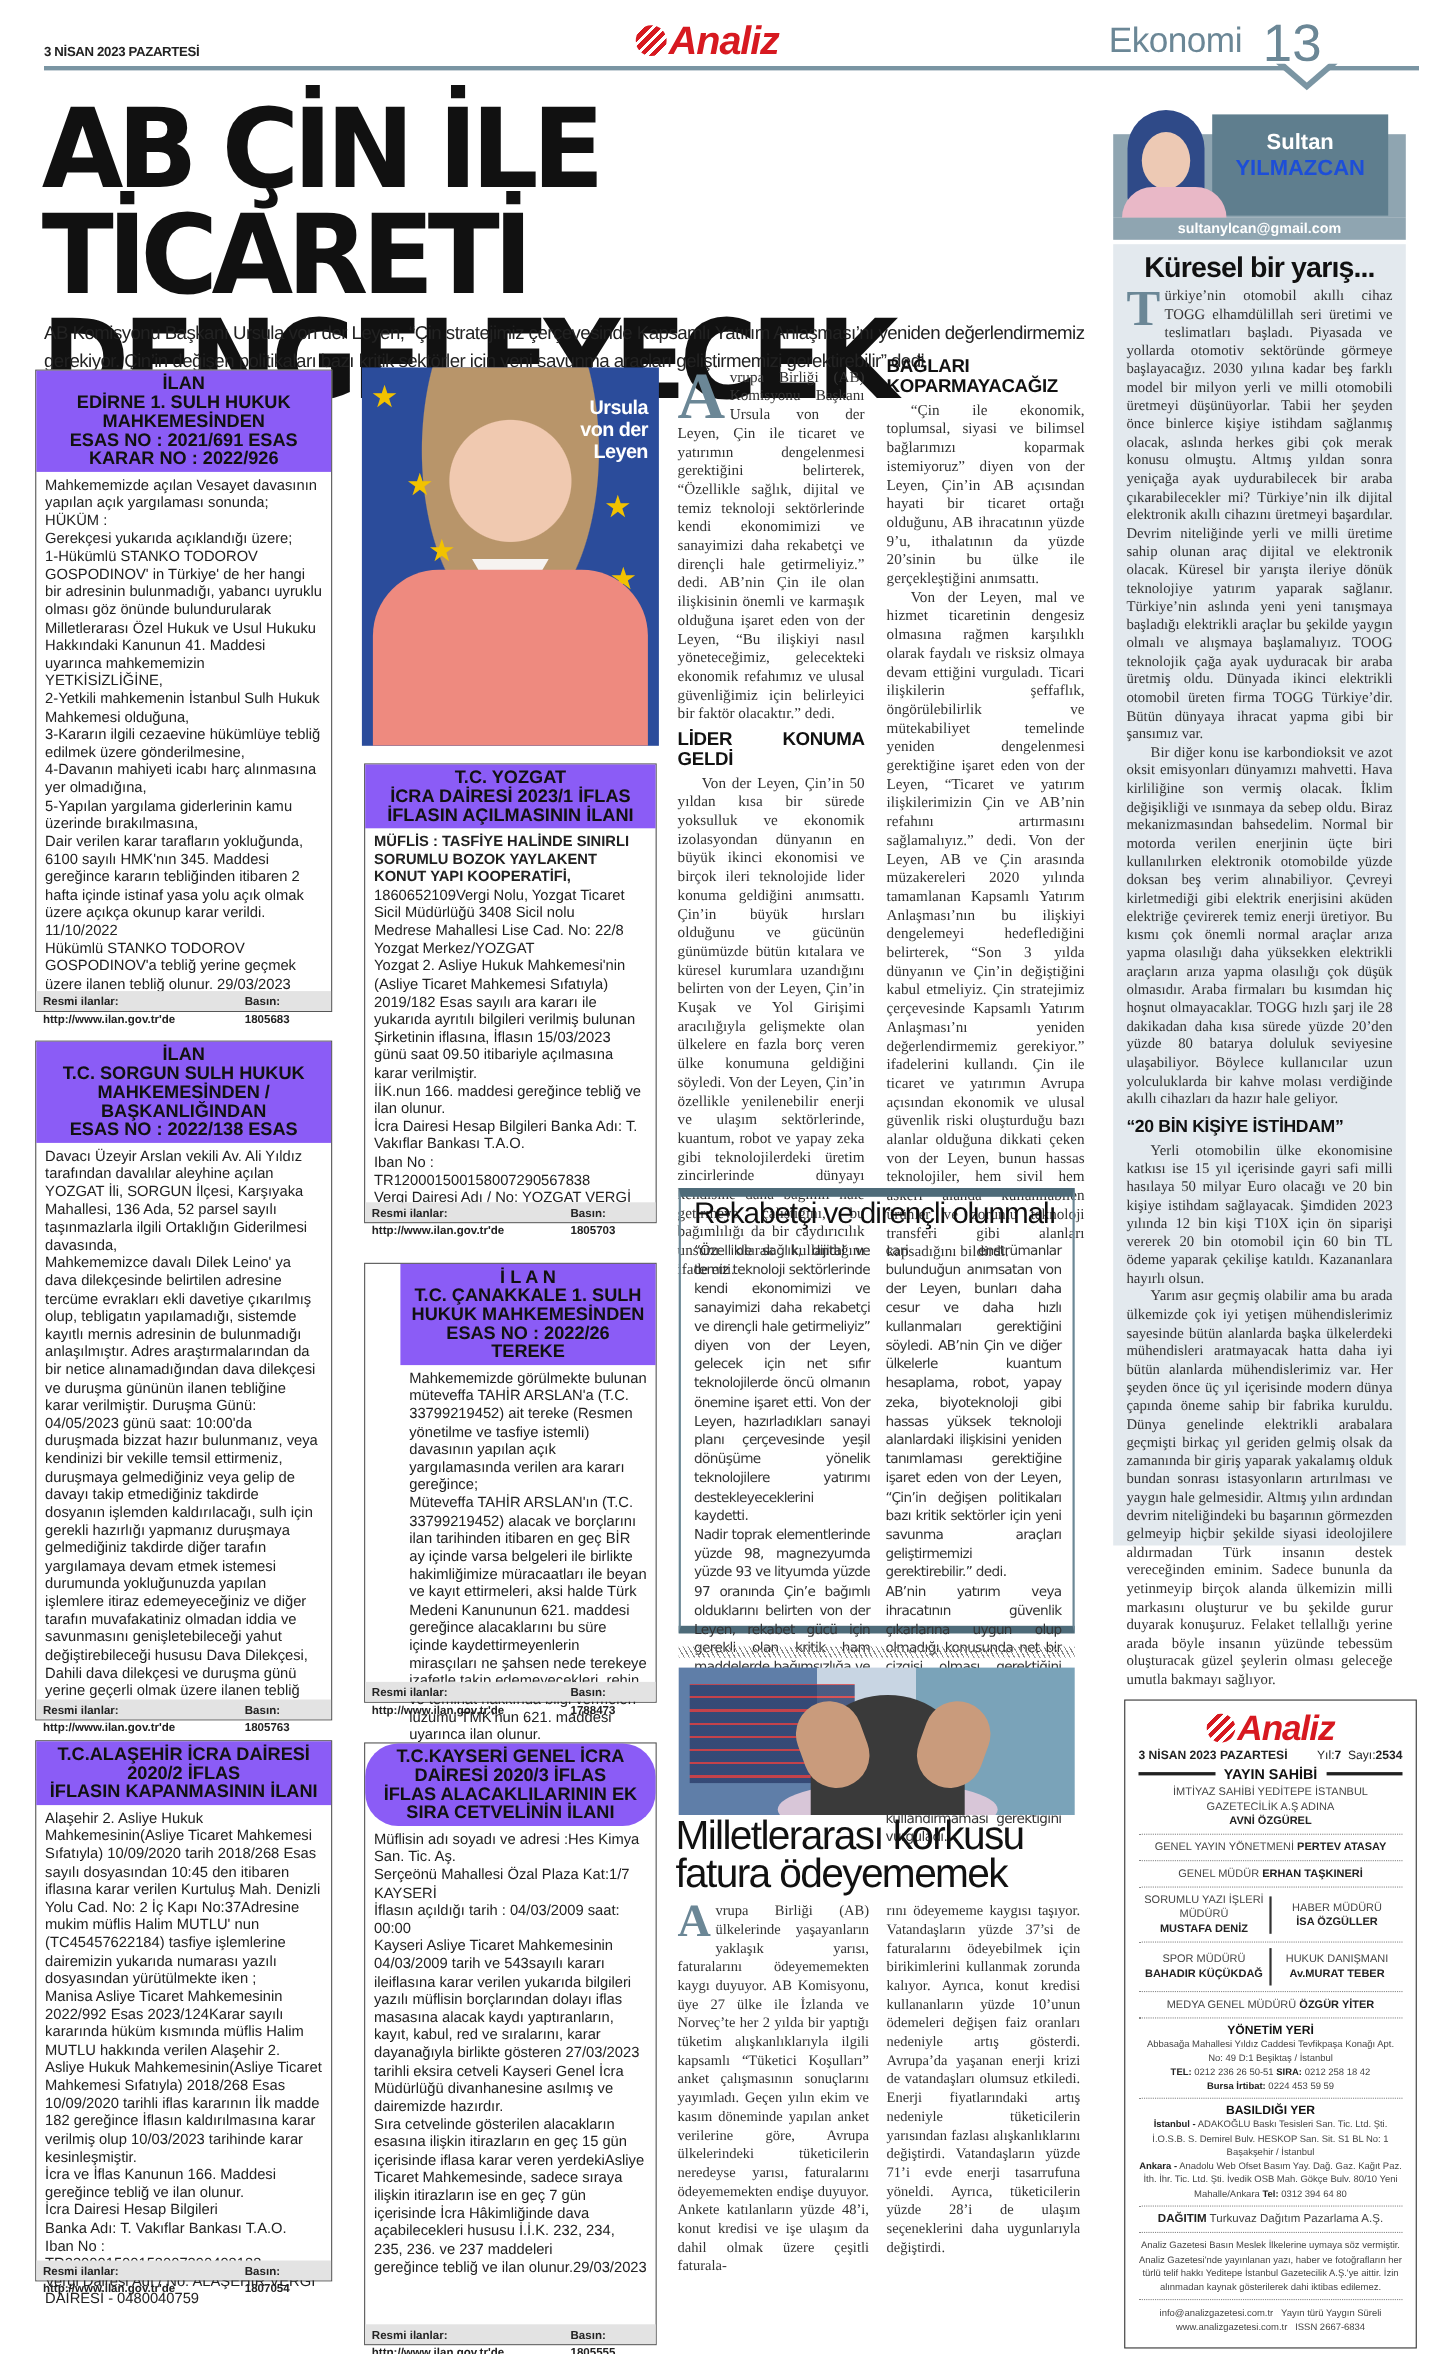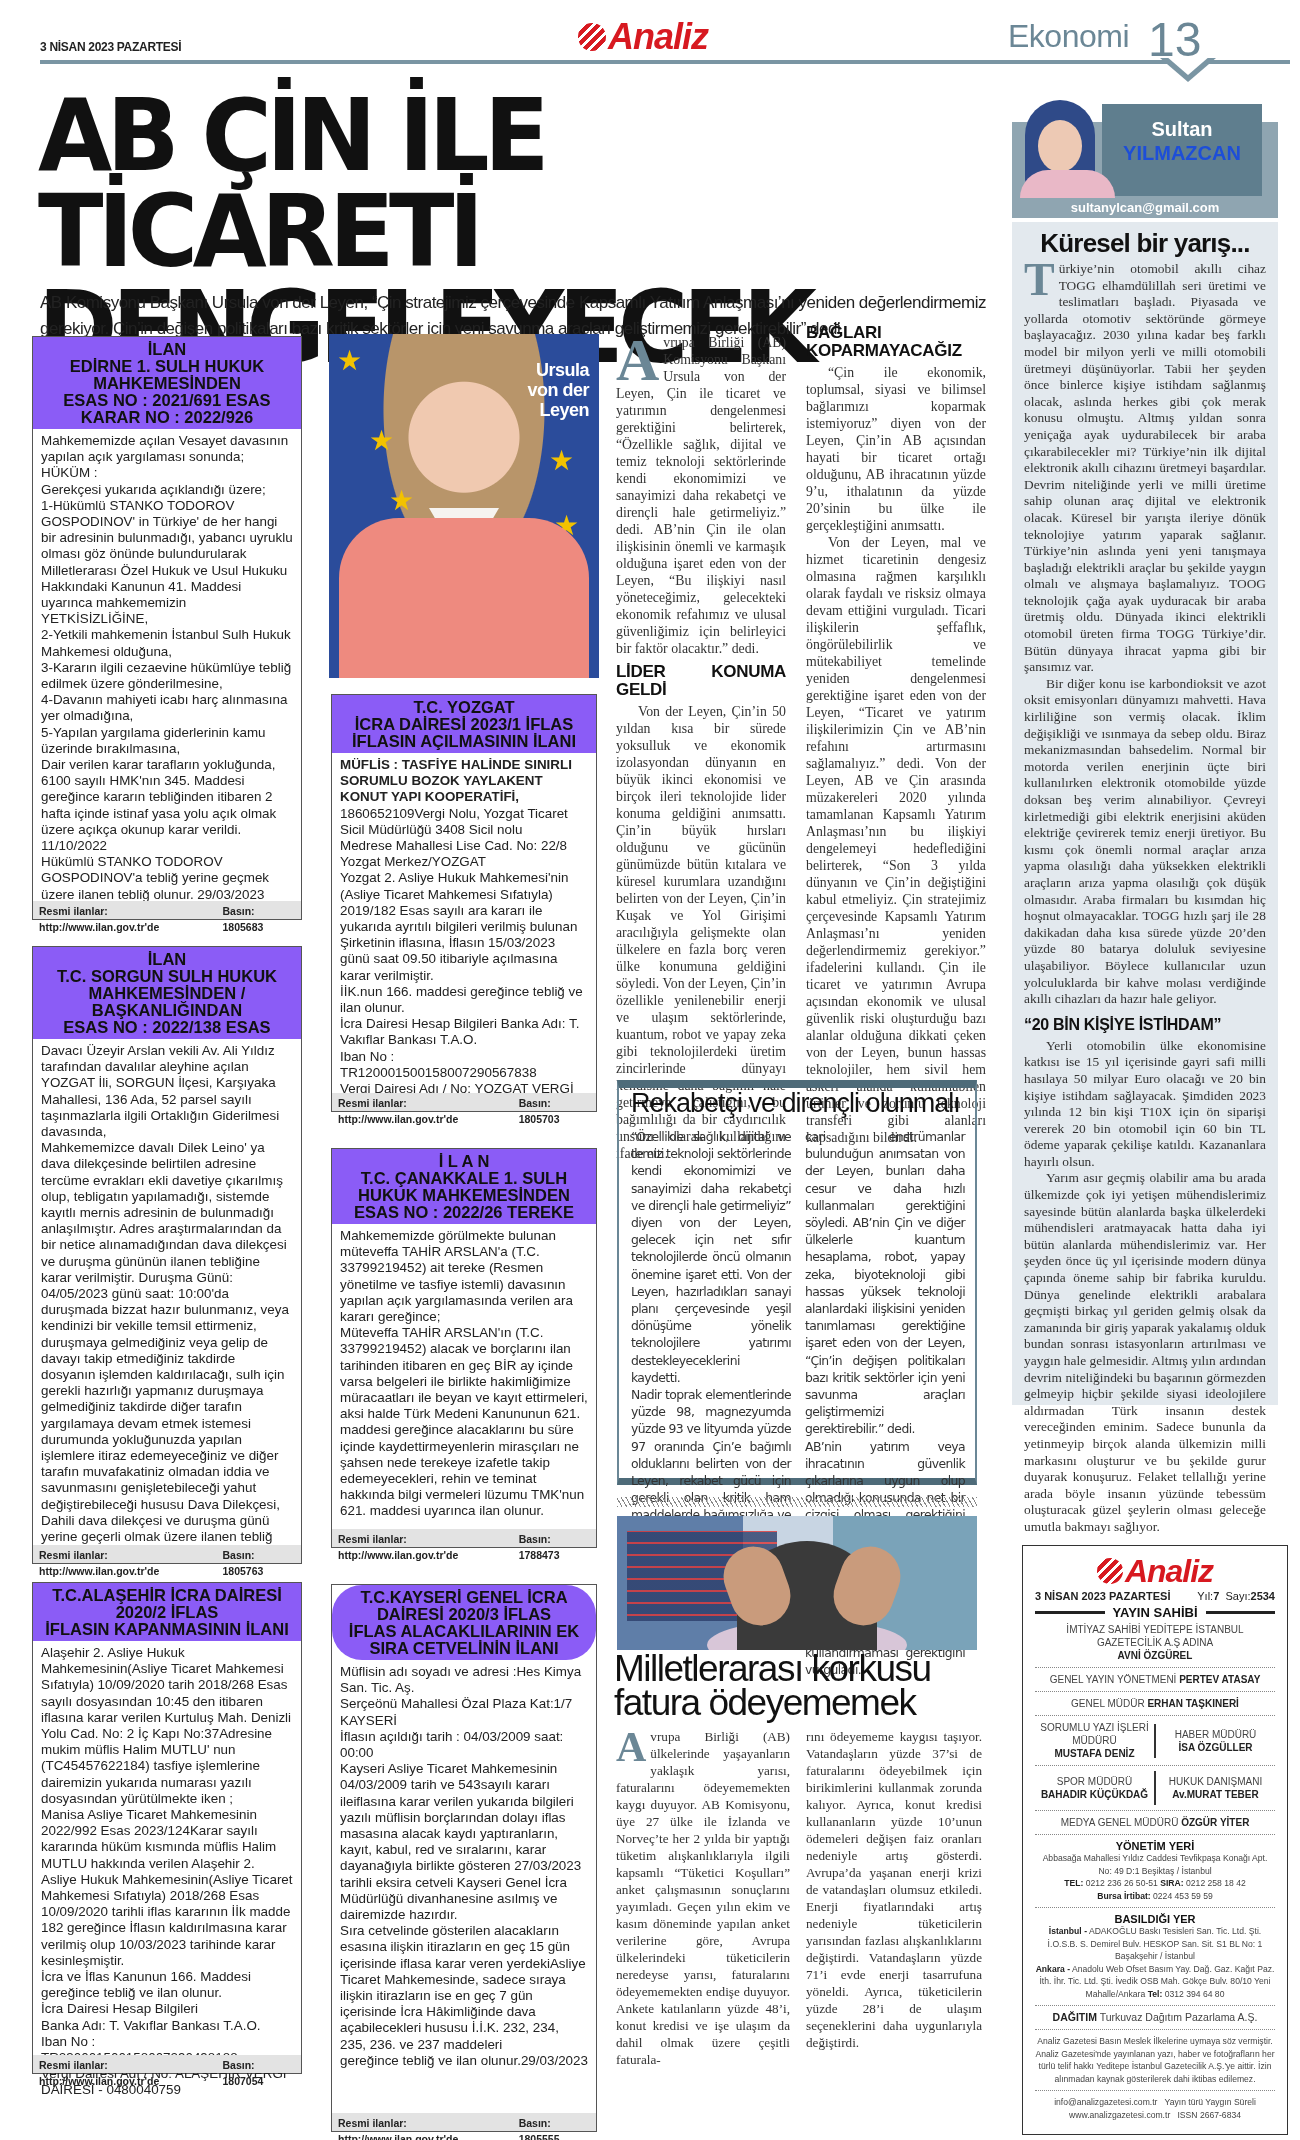--- a/index.html
+++ b/index.html
@@ -181,21 +181,21 @@
    İİK.nun 166. maddesi gereğince tebliğ ve ilan olunur.
    İcra Dairesi Hesap Bilgileri Banka Adı: T. Vakıflar Bankası T.A.O.
    Iban No :
 TR120001500158007290567838
    Vergi Dairesi Adı / No: YOZGAT VERGİ DAİRESİ - 9820047555</div>
   <div class="if">
       <span>Resmi ilanlar: http://www.ilan.gov.tr'de</span>
       <span>Basın: 1805703</span>
     </div>
 </div>
-<div class="ilan" style="left:331px; top:1148px; width:266px; height:400px;">
+<div class="ilan" style="left:331px; top:1148px; width:266px; height:400px;padding-left:32px;">
   <div class="ih" style="white-space:pre-line;">İ L A N
 T.C. ÇANAKKALE 1. SULH
 HUKUK MAHKEMESİNDEN
 ESAS NO : 2022/26 TEREKE</div>
   <div class="ib">   Mahkememizde görülmekte bulunan müteveffa TAHİR ARSLAN'a (T.C. 33799219452) ait tereke (Resmen yönetilme ve tasfiye istemli) davasının yapılan açık yargılamasında verilen ara kararı gereğince;
    Müteveffa TAHİR ARSLAN'ın (T.C. 33799219452) alacak ve borçlarını ilan tarihinden itibaren en geç BİR ay içinde varsa belgeleri ile birlikte hakimliğimize müracaatları ile beyan ve kayıt ettirmeleri, aksi halde Türk Medeni Kanununun 621. maddesi gereğince alacaklarını bu süre içinde kaydettirmeyenlerin mirasçıları ne şahsen nede terekeye izafetle takip edemeyecekleri, rehin ve teminat hakkında bilgi vermeleri lüzumu TMK'nun 621. maddesi uyarınca ilan olunur.</div>
   <div class="if">
       <span>Resmi ilanlar: http://www.ilan.gov.tr'de</span>
       <span>Basın: 1788473</span>
     </div>

